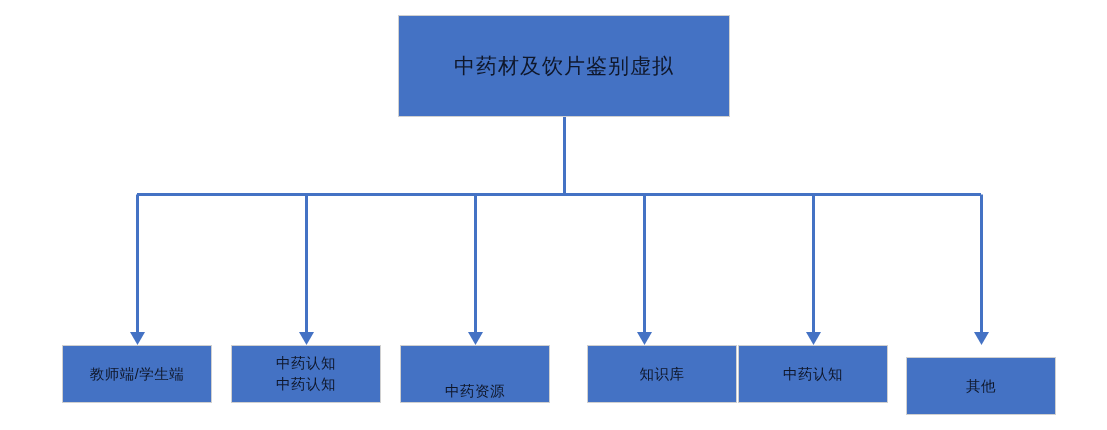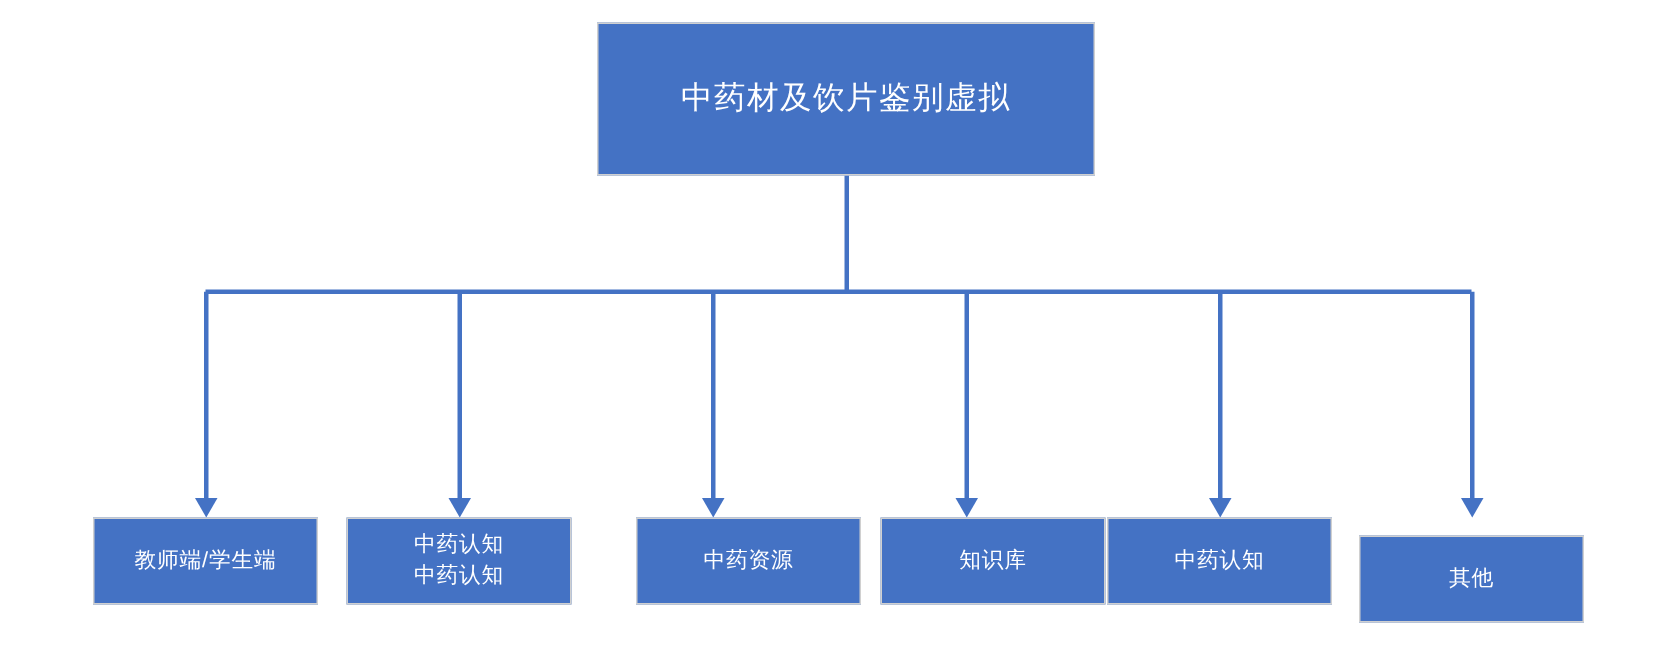--- a/index.html
+++ b/index.html
@@ -24,21 +24,21 @@
     top: 0;
     width: 1107px;
     height: 430px;
     pointer-events: none;
   }
   .node {
     position: absolute;
     box-sizing: border-box;
     background: #4472C4;
     border: 1px solid #D0D0D0;
-    color: #ffffff;
+    color: #0f172a;
     display: flex;
     flex-direction: column;
     align-items: center;
     justify-content: center;
     text-align: center;
     line-height: 1.42;
     letter-spacing: 0.5px;
     -webkit-font-smoothing: antialiased;
   }
   .node-root {
@@ -51,21 +51,21 @@
     letter-spacing: 1px;
   }
   .node-leaf {
     top: 345px;
     width: 150px;
     height: 58px;
     font-size: 14.5px;
   }
   .node-leaf.l0 { left: 62px; }
   .node-leaf.l1 { left: 231px; }
-  .node-leaf.l2 { left: 424px; }
+  .node-leaf.l2 { left: 400px; justify-content: flex-end; }
   .node-leaf.l3 { left: 587px; }
   .node-leaf.l4 { left: 738px; }
   .node-leaf.l5 { left: 906px; margin-top: 12px; }
   .node-line {
     display: block;
     white-space: nowrap;
   }
 </style>
 </head>
 <body>

